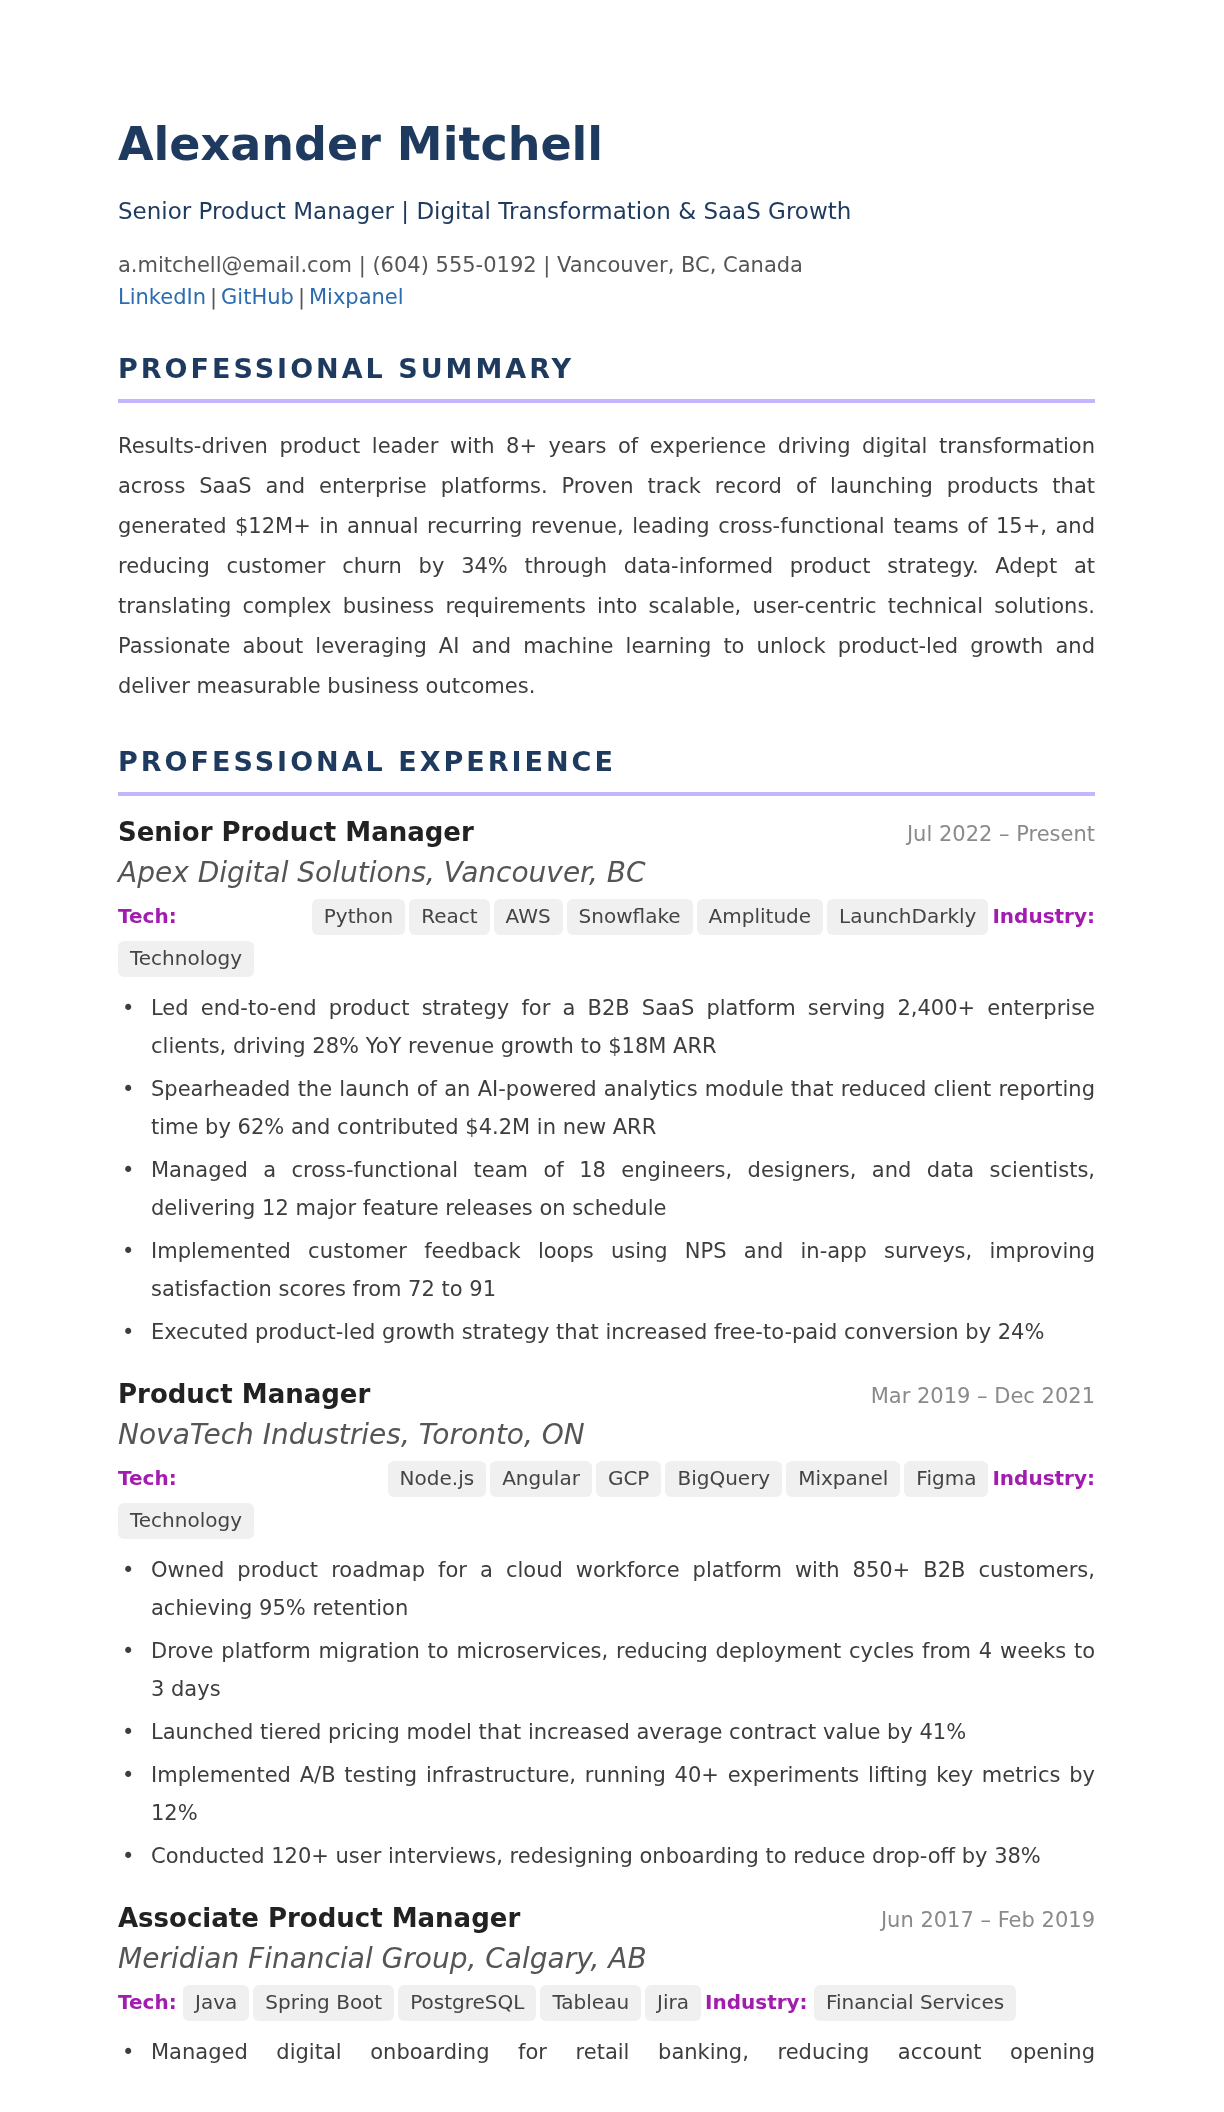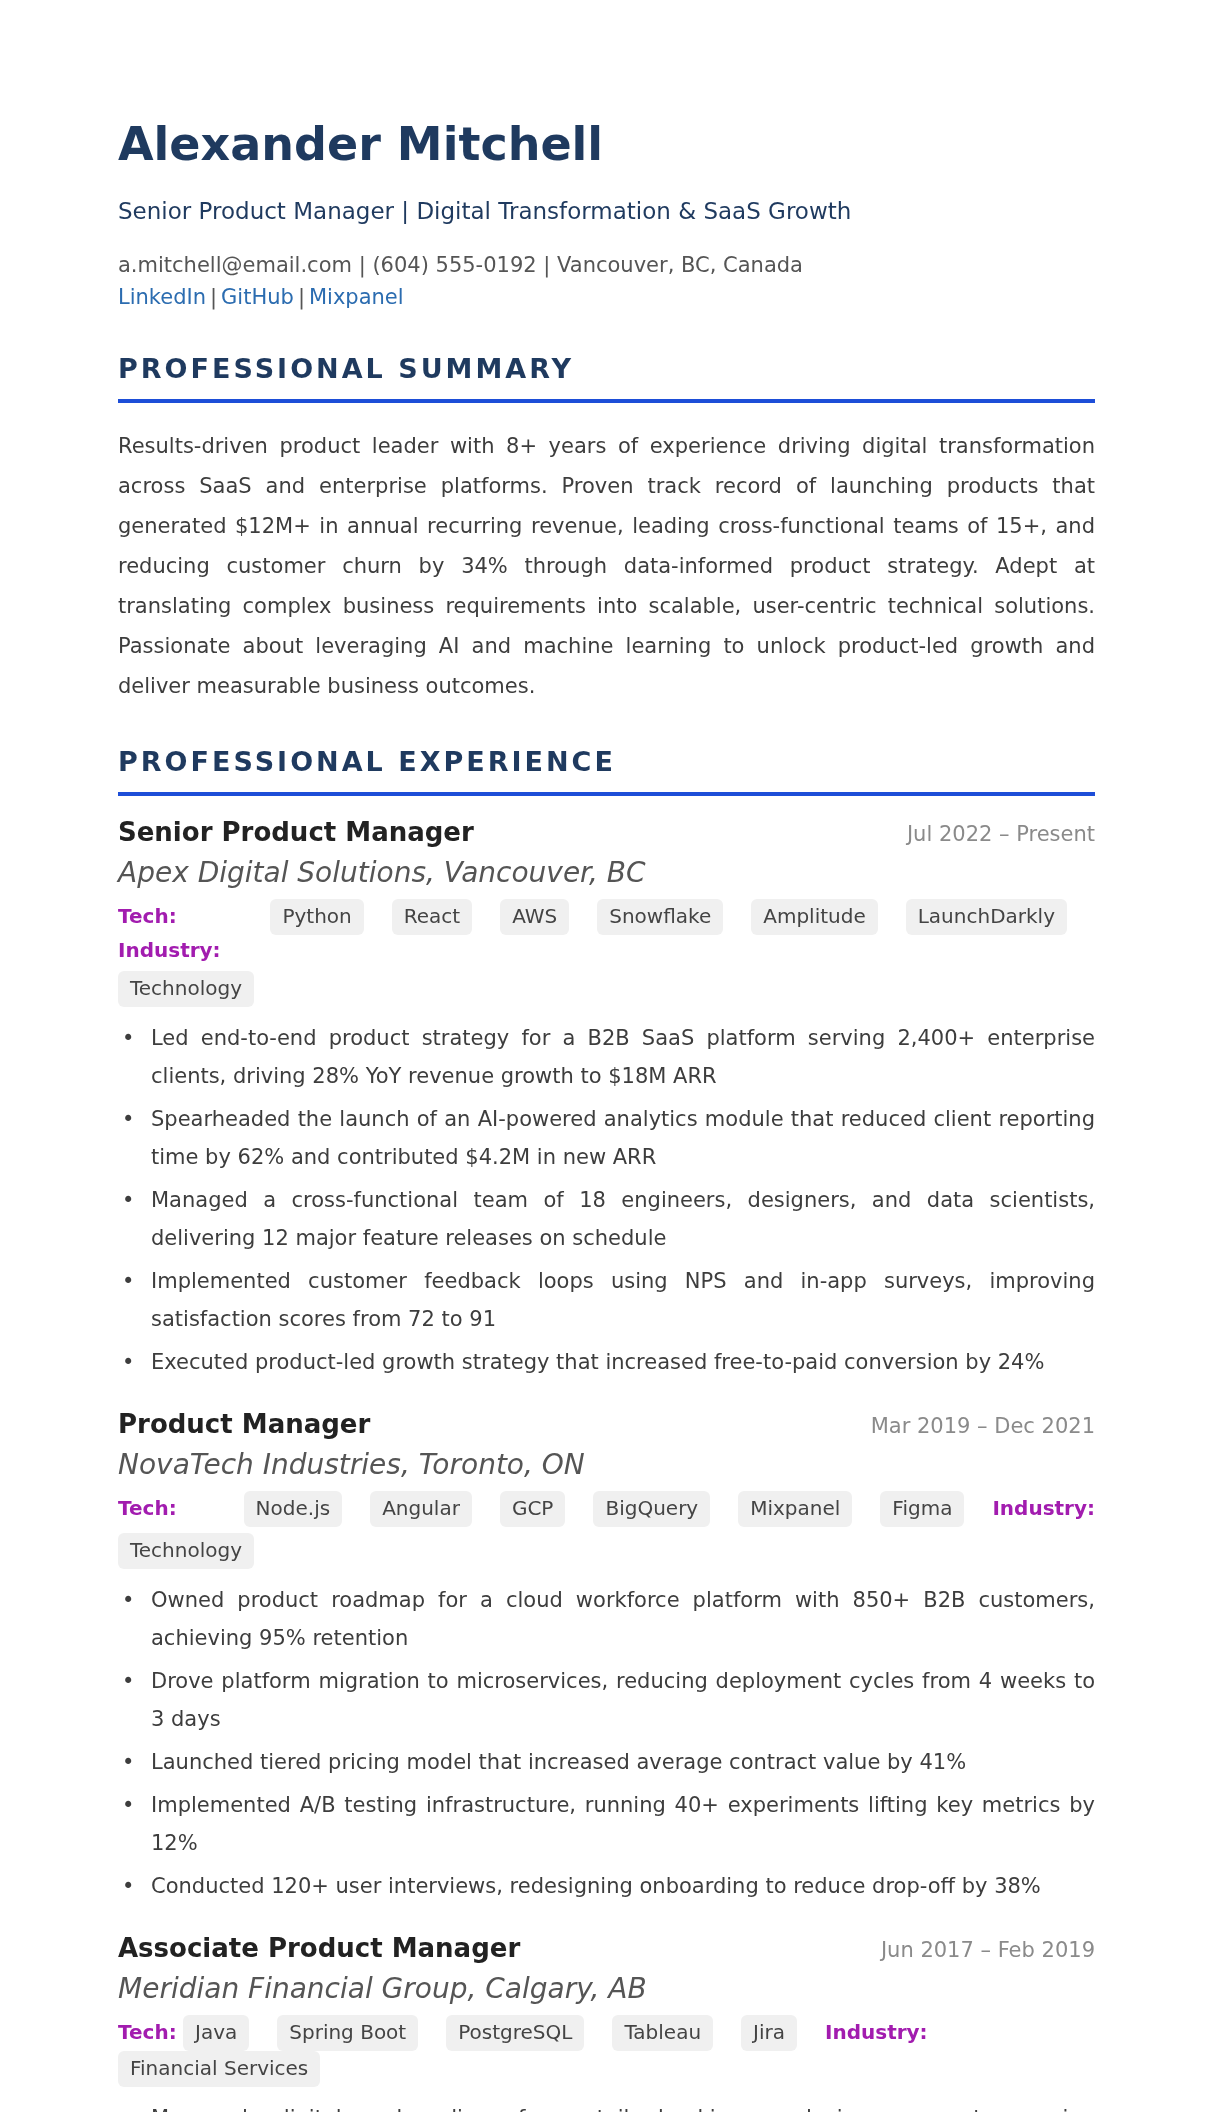--- a/index.html
+++ b/index.html
@@ -19,21 +19,21 @@
   .contact { font-size:21px; line-height:32px; color:#555555; }
   .links { font-size:21px; line-height:32px; color:#555555; }
   .links a { color:#2b6cb0; text-decoration:none; cursor:pointer; }
   .links .sep { color:#555555; padding:0 4px; }
 
   
   h2 {
     font-size:27px; line-height:35px; font-weight:700;
     color:#1f3a5f; letter-spacing:3px;
     margin-top:38px; padding-bottom:13px;
-    border-bottom:4px solid #1d4ed8;
+    border-bottom:4px solid #c4b5fd;
   }
 
   
   .summary-text {
     margin-top:23px;
     font-size:21px; line-height:40px;
     text-align:justify;
     color:#3d3d3d;
   }
 
@@ -47,21 +47,21 @@
 
   .tech-row { margin-top:11px; font-size:20px; line-height:30px; color:#555555; }
   .tech-row.spread { text-align:justify; text-align-last:justify; }
   .tech-row-cont { margin-top:6px; }
   .tech-label { font-weight:700; color:#a21caf; }
   .pill {
     display:inline-block;
     background:#f0f0f0; color:#444444;
     border-radius:6px;
     padding:3px 12px 5px 12px;
-    margin-right:28px;
+    margin-right:4px;
     line-height:28px;
     white-space:nowrap;
   }
   .pill.last { margin-right:0; }
 
   ul.bullets { list-style:none; margin-top:12px; }
   .bullets li {
     position:relative;
     padding-left:33px;
     font-size:21px; line-height:38px;

